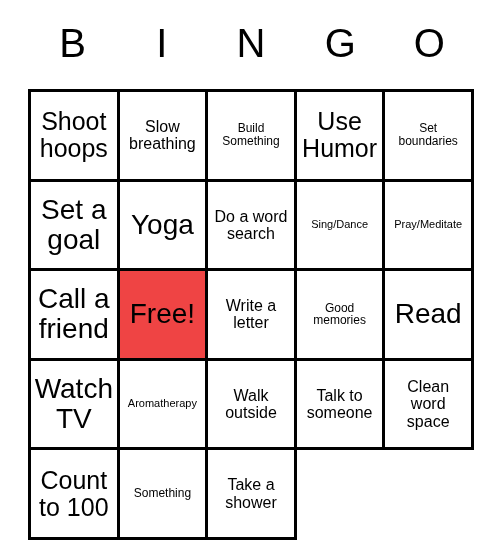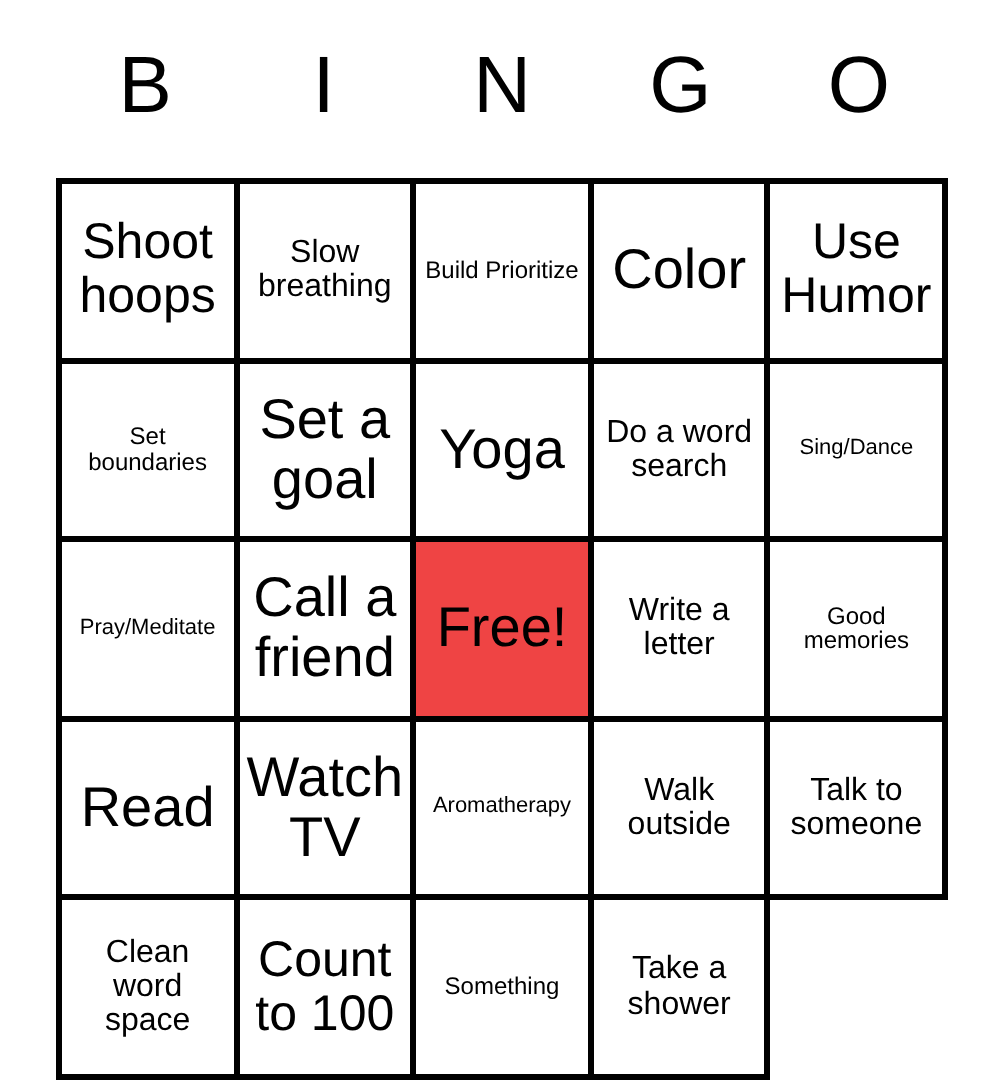--- a/index.html
+++ b/index.html
@@ -111,24 +111,21 @@
     </div>
 
   <div id="bingo-grid">
       <div class="bingo-cell">
         <span class="cell-text fs-xl">Shoot hoops</span>
       </div>
       <div class="bingo-cell">
         <span class="cell-text fs-md">Slow breathing</span>
       </div>
       <div class="bingo-cell">
-        <span class="cell-text fs-xs">Build Prioritize</span>
-      </div>
-      <div class="bingo-cell">
-        <span class="cell-text fs-xxl">Color</span>
+        <span class="cell-text fs-xs">Build Something</span>
       </div>
       <div class="bingo-cell">
         <span class="cell-text fs-xl">Use Humor</span>
       </div>
       <div class="bingo-cell">
         <span class="cell-text fs-xs">Set boundaries</span>
       </div>
       <div class="bingo-cell">
         <span class="cell-text fs-xxl">Set a goal</span>
       </div>

